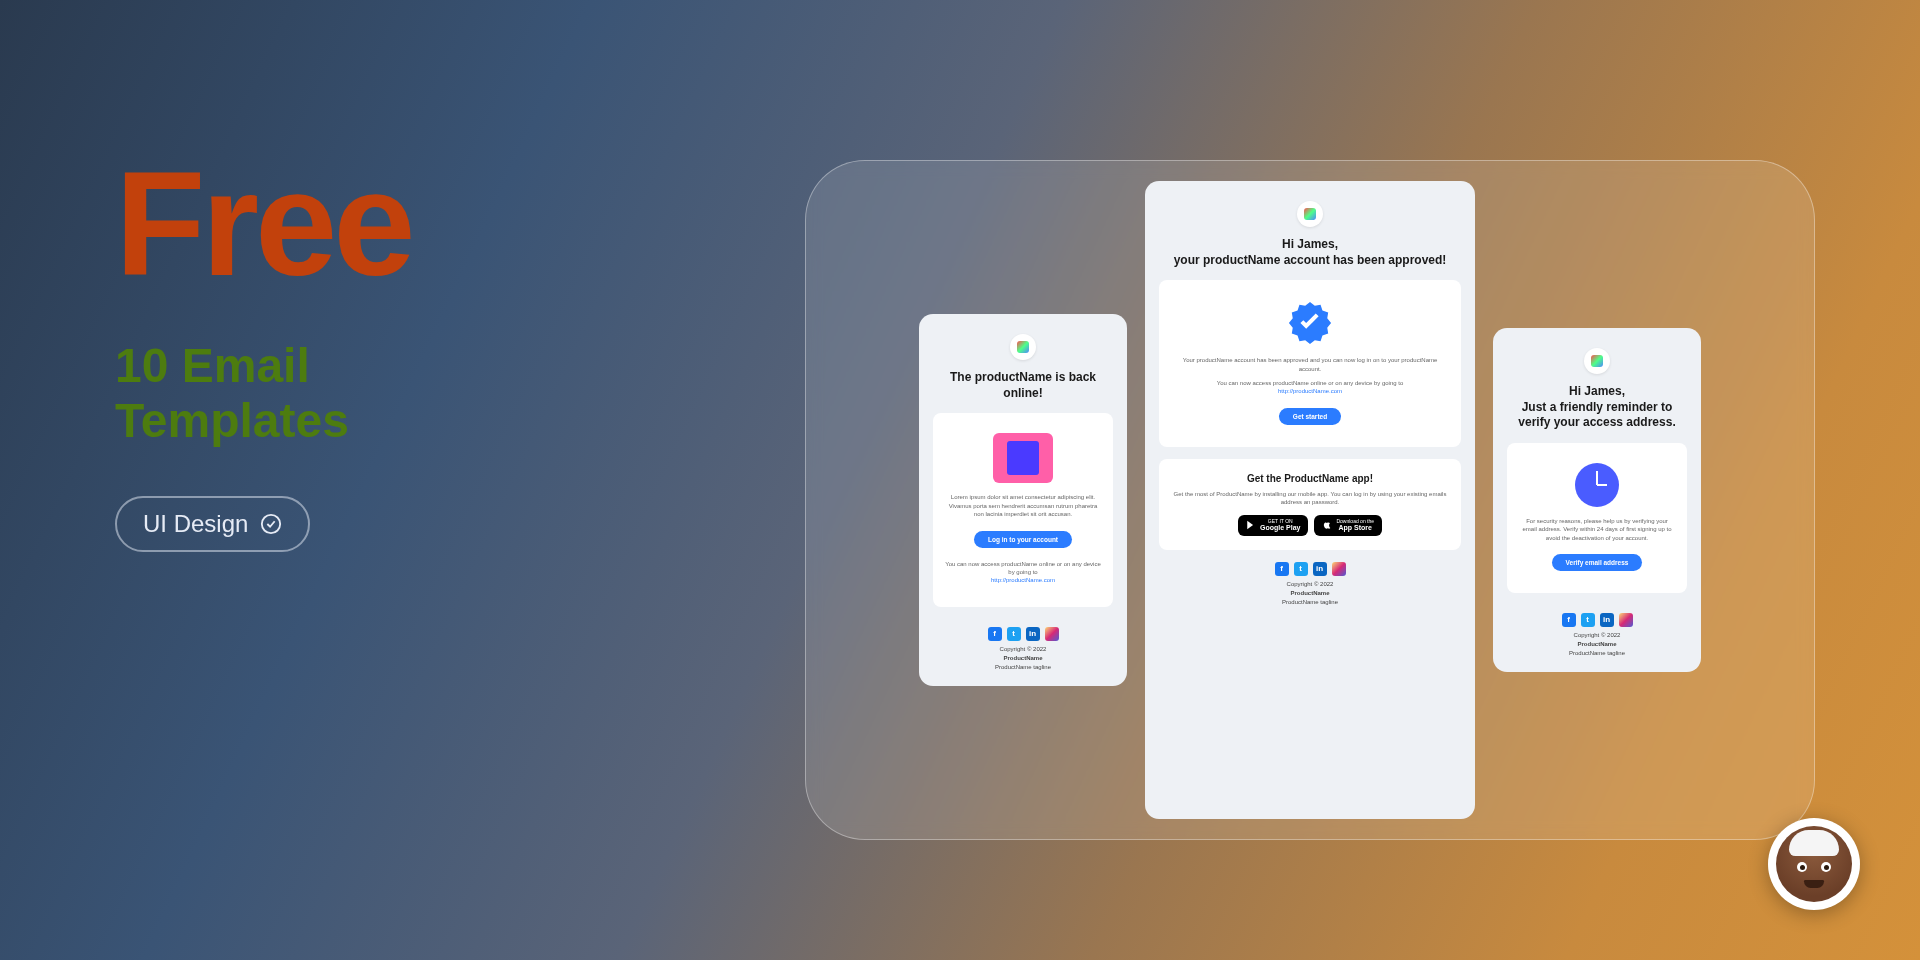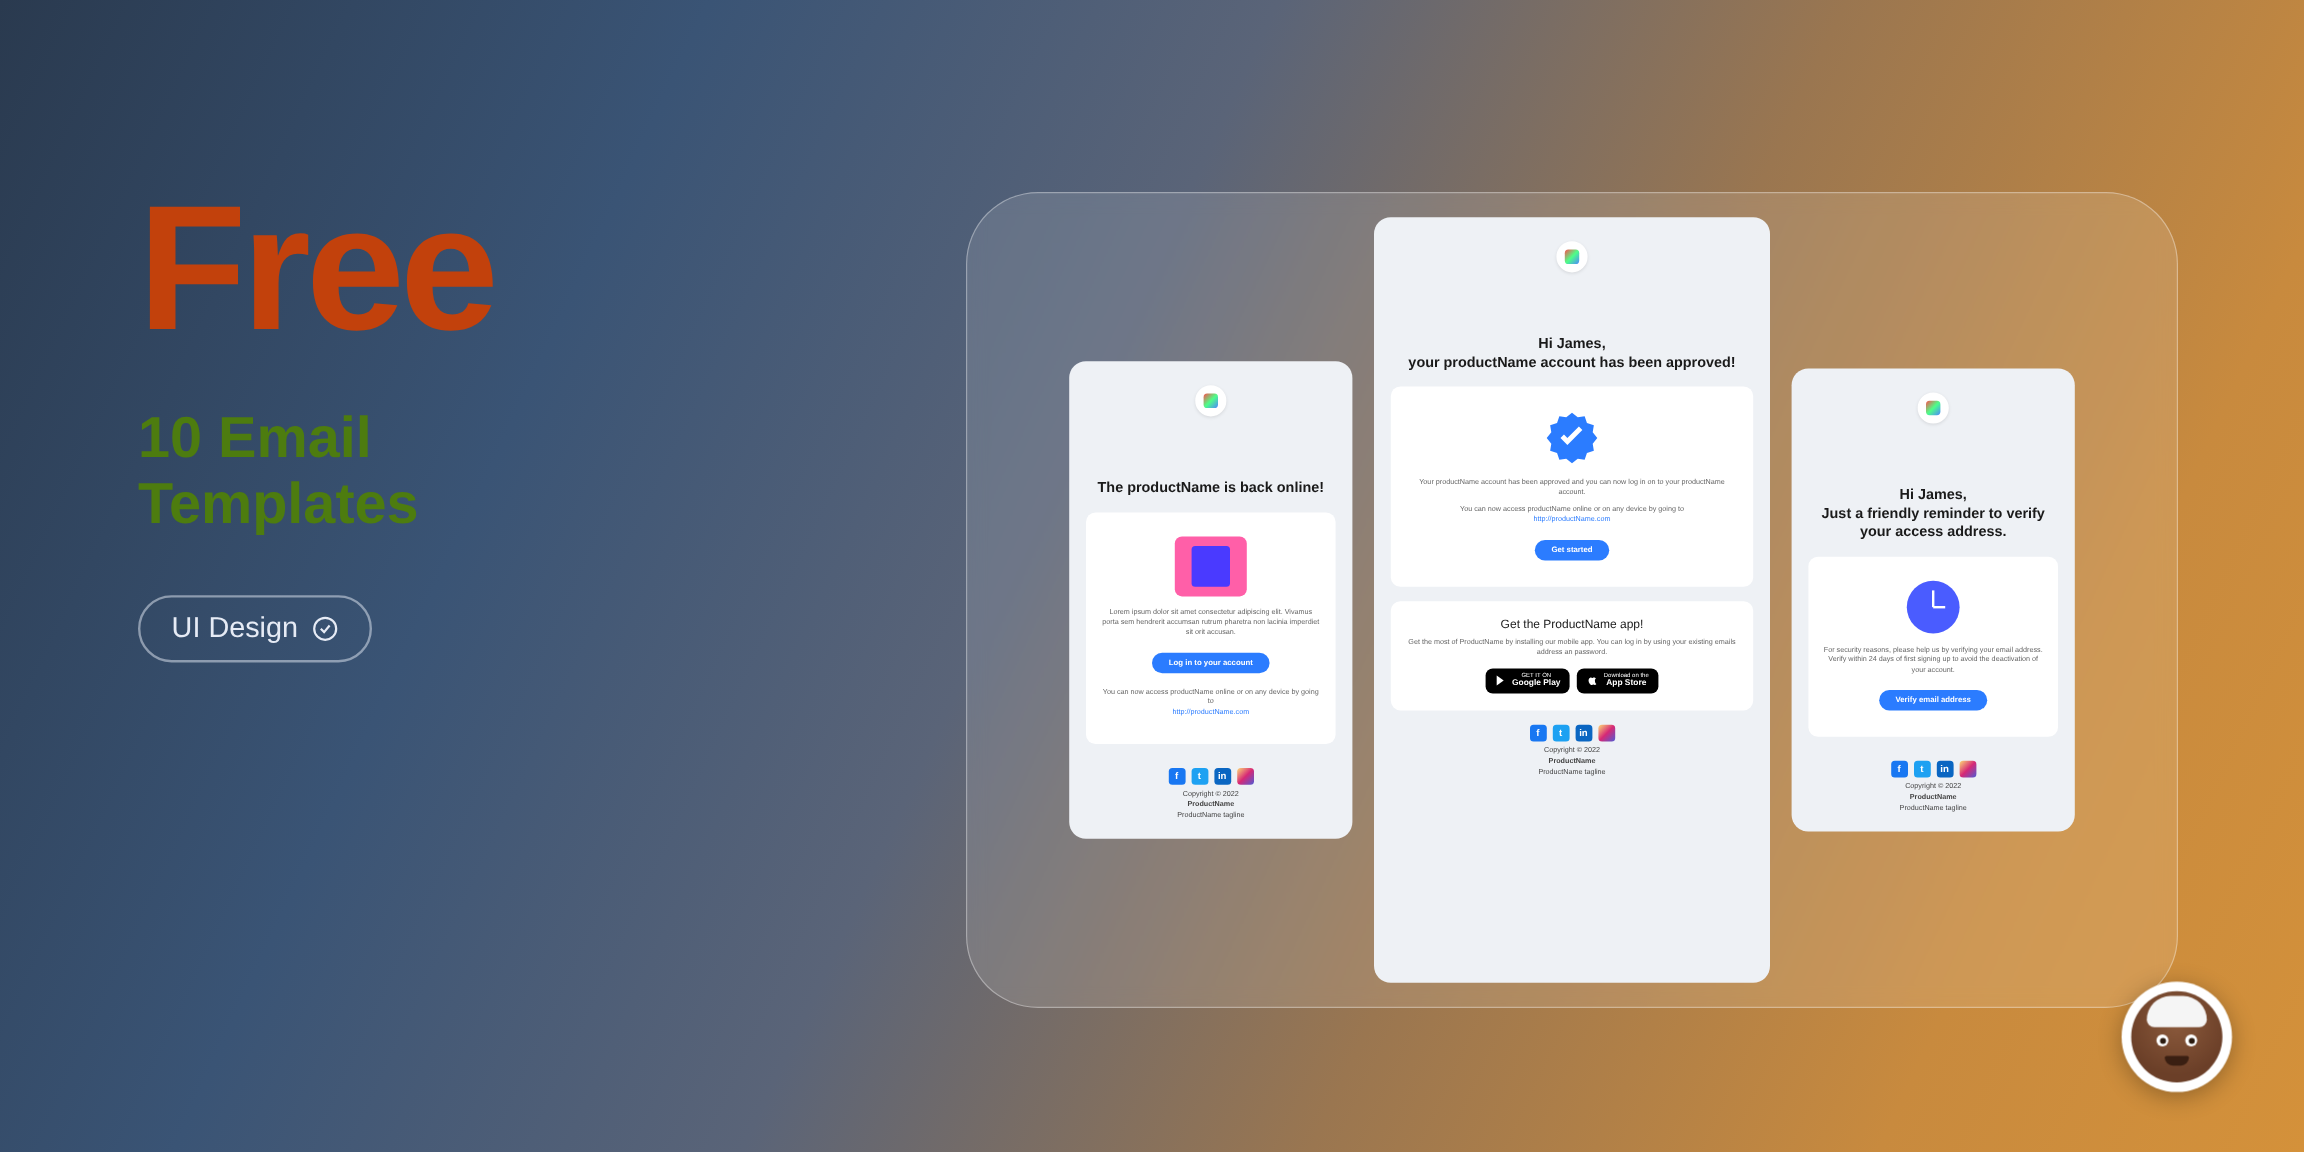--- a/index.html
+++ b/index.html
@@ -64,40 +64,39 @@
 .card {
   background: #eef1f5;
   border-radius: 14px;
   overflow: hidden;
   display: flex;
   flex-direction: column;
   align-items: center;
   padding: 20px 14px 14px;
   color: #1a1a1a;
 }
-.card-sm { width: 236px; }
+.card-sm { width: 208px; }
 .card-lg { width: 330px; align-self: stretch; margin: -10px 0; }
 .logo-circ {
   width: 26px; height: 26px; border-radius: 50%; background: #fff;
   display: flex; align-items: center; justify-content: center;
   box-shadow: 0 1px 3px rgba(0,0,0,0.1);
   margin-bottom: 10px;
 }
 .logo-circ::before {
   content: ""; width: 12px; height: 12px; border-radius: 3px;
   background: linear-gradient(135deg,#ff4d4d,#4dff88,#4d88ff);
 }
 .card-heading {
   font-size: 12px;
   font-weight: 600;
   text-align: center;
   line-height: 1.3;
   margin-bottom: 12px;
   color: #1a1a1a;
-  margin-top: 42px;
 }
 .card-heading b { font-weight: 800; }
 .whitebox {
   background: #fff;
   border-radius: 8px;
   width: 100%;
   padding: 16px 12px;
   text-align: center;
   margin-bottom: 12px;
 }
@@ -144,21 +143,21 @@
 }
 .socials { display: flex; gap: 5px; justify-content: center; margin: 8px 0 4px; }
 .sic { width: 14px; height: 14px; border-radius: 3px; display:flex; align-items:center; justify-content:center; color:#fff; font-size:8px; font-weight:700; }
 .sic.fb { background: #1877f2; }
 .sic.tw { background: #1da1f2; }
 .sic.li { background: #0a66c2; }
 .sic.ig { background: linear-gradient(135deg,#feda75,#d62976,#4f5bd5); }
 .footer-txt { font-size: 6px; color: #444; text-align:center; line-height:1.5; }
 .footer-txt b { font-weight: 700; }
 .app-section { background:#fff; border-radius:8px; width:100%; padding:14px 12px; text-align:center; }
-.app-title { font-size: 10px; font-weight: 400; margin-bottom: 6px; }
+.app-title { font-size: 10px; font-weight: 700; margin-bottom: 6px; }
 .store-btns { display:flex; gap:6px; justify-content:center; margin-top:8px; }
 .store { background:#000; color:#fff; border-radius:6px; padding:4px 8px; display:flex; align-items:center; gap:4px; font-size:5px; line-height:1.1; }
 .store svg { width:10px; height:10px; }
 .store .big { font-size:7px; font-weight:600; }
 .avatar {
   position: absolute;
   right: 60px;
   bottom: 50px;
   width: 92px; height: 92px;
   border-radius: 50%;

